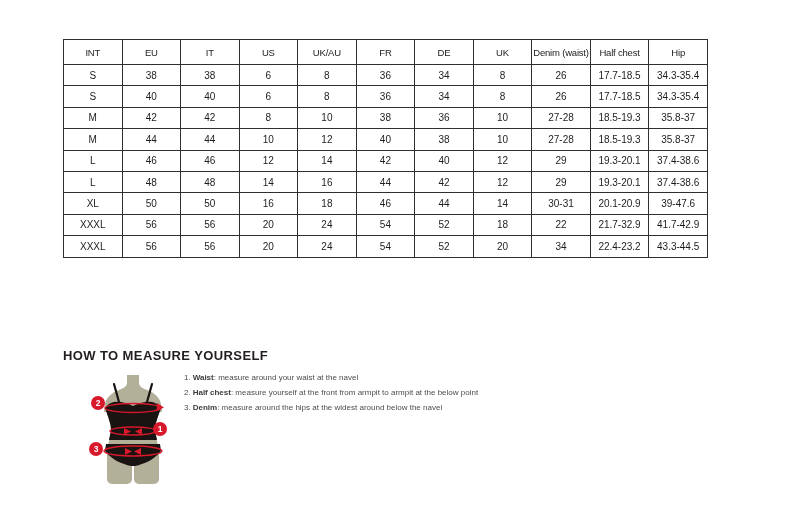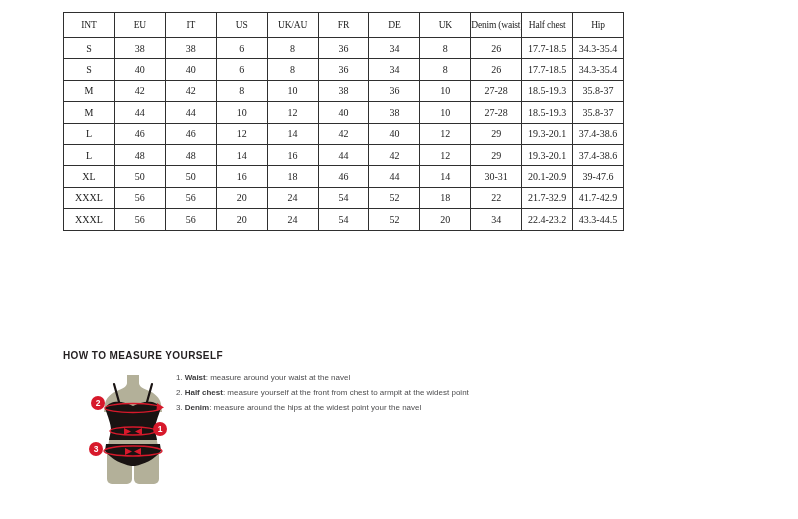--- a/index.html
+++ b/index.html
@@ -3,40 +3,40 @@
 <meta charset="utf-8">
 <style>
   * { margin: 0; padding: 0; box-sizing: border-box; }
   html, body { width: 798px; height: 519px; background: #ffffff; overflow: hidden; }
   body { font-family: "Liberation Sans", sans-serif; position: relative; }
 
   .page { position: absolute; inset: 0; background: #ffffff; }
 
   
   table.size-table {
-    position: absolute; left: 63px; top: 12px; width: 561px;
-    border-collapse: collapse; table-layout: fixed; font-family: Liberation Serif, serif;
+    position: absolute; left: 63px; top: 39px; width: 645px;
+    border-collapse: collapse; table-layout: fixed;
   }
   .size-table th, .size-table td {
     border: 1px solid #2f2f2f;
     text-align: center; vertical-align: middle;
     color: #1c1c1c; white-space: nowrap; overflow: hidden; padding: 0;
   }
   .size-table th { height: 25px; font-weight: normal; font-size: 9.5px; letter-spacing: -0.2px; }
   .size-table td { height: 21.4px; font-size: 10px; }
 
   
   .howto-title {
     position: absolute; left: 63px; top: 351px;
-    font-size: 10px; font-weight: bold; letter-spacing: 0.4px;
+    font-size: 13px; font-weight: bold; letter-spacing: 0.4px;
     color: #231f20; line-height: 10px;
   }
   .figure { position: absolute; left: 83px; top: 372px; width: 95px; height: 115px; }
   .steps {
-    position: absolute; left: 176px; top: 370px; width: 360px;
+    position: absolute; left: 184px; top: 370px; width: 360px;
     list-style: none;
   }
   .step { font-size: 8px; line-height: 15.2px; color: #4d4d4f; white-space: nowrap; }
   .step .step-num { margin-right: 2px; }
   .step b { color: #3c3c3e; }
 
   
   .skin { fill: #b3b099; }
   .garment { fill: #191312; }
   .strap { stroke: #191312; stroke-width: 2.2; fill: none; stroke-linecap: round; }
@@ -220,20 +220,20 @@
       <circle class="red-fill" cx="13" cy="77" r="7"></circle>
       <text class="badge-num" x="13" y="80">3</text>
     </svg>
   </div>
 
   <ol class="steps">
     <li class="step">
       <span class="step-num">1.</span><b>Waist</b><span>: measure around your waist at the navel</span>
     </li>
     <li class="step">
-      <span class="step-num">2.</span><b>Half chest</b><span>: measure yourself at the front from chest to armpit at the widest point</span>
+      <span class="step-num">2.</span><b>Half chest</b><span>: measure yourself at the front from armpit to armpit at the below point</span>
     </li>
     <li class="step">
-      <span class="step-num">3.</span><b>Denim</b><span>: measure around the hips at the widest point your the navel</span>
+      <span class="step-num">3.</span><b>Denim</b><span>: measure around the hips at the widest around below the navel</span>
     </li>
   </ol>
 
 </div>
 
 </body></html>

